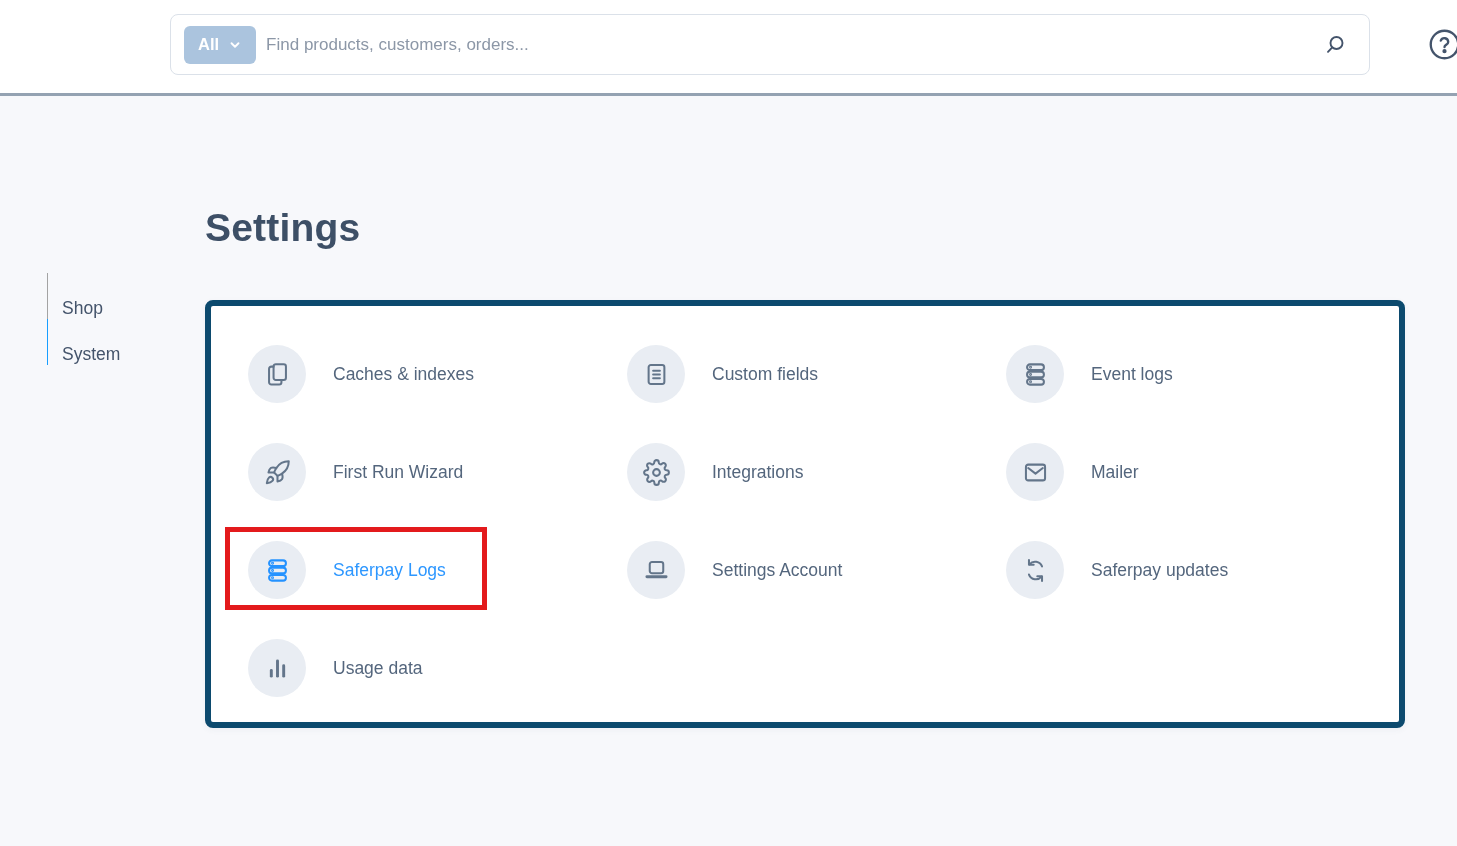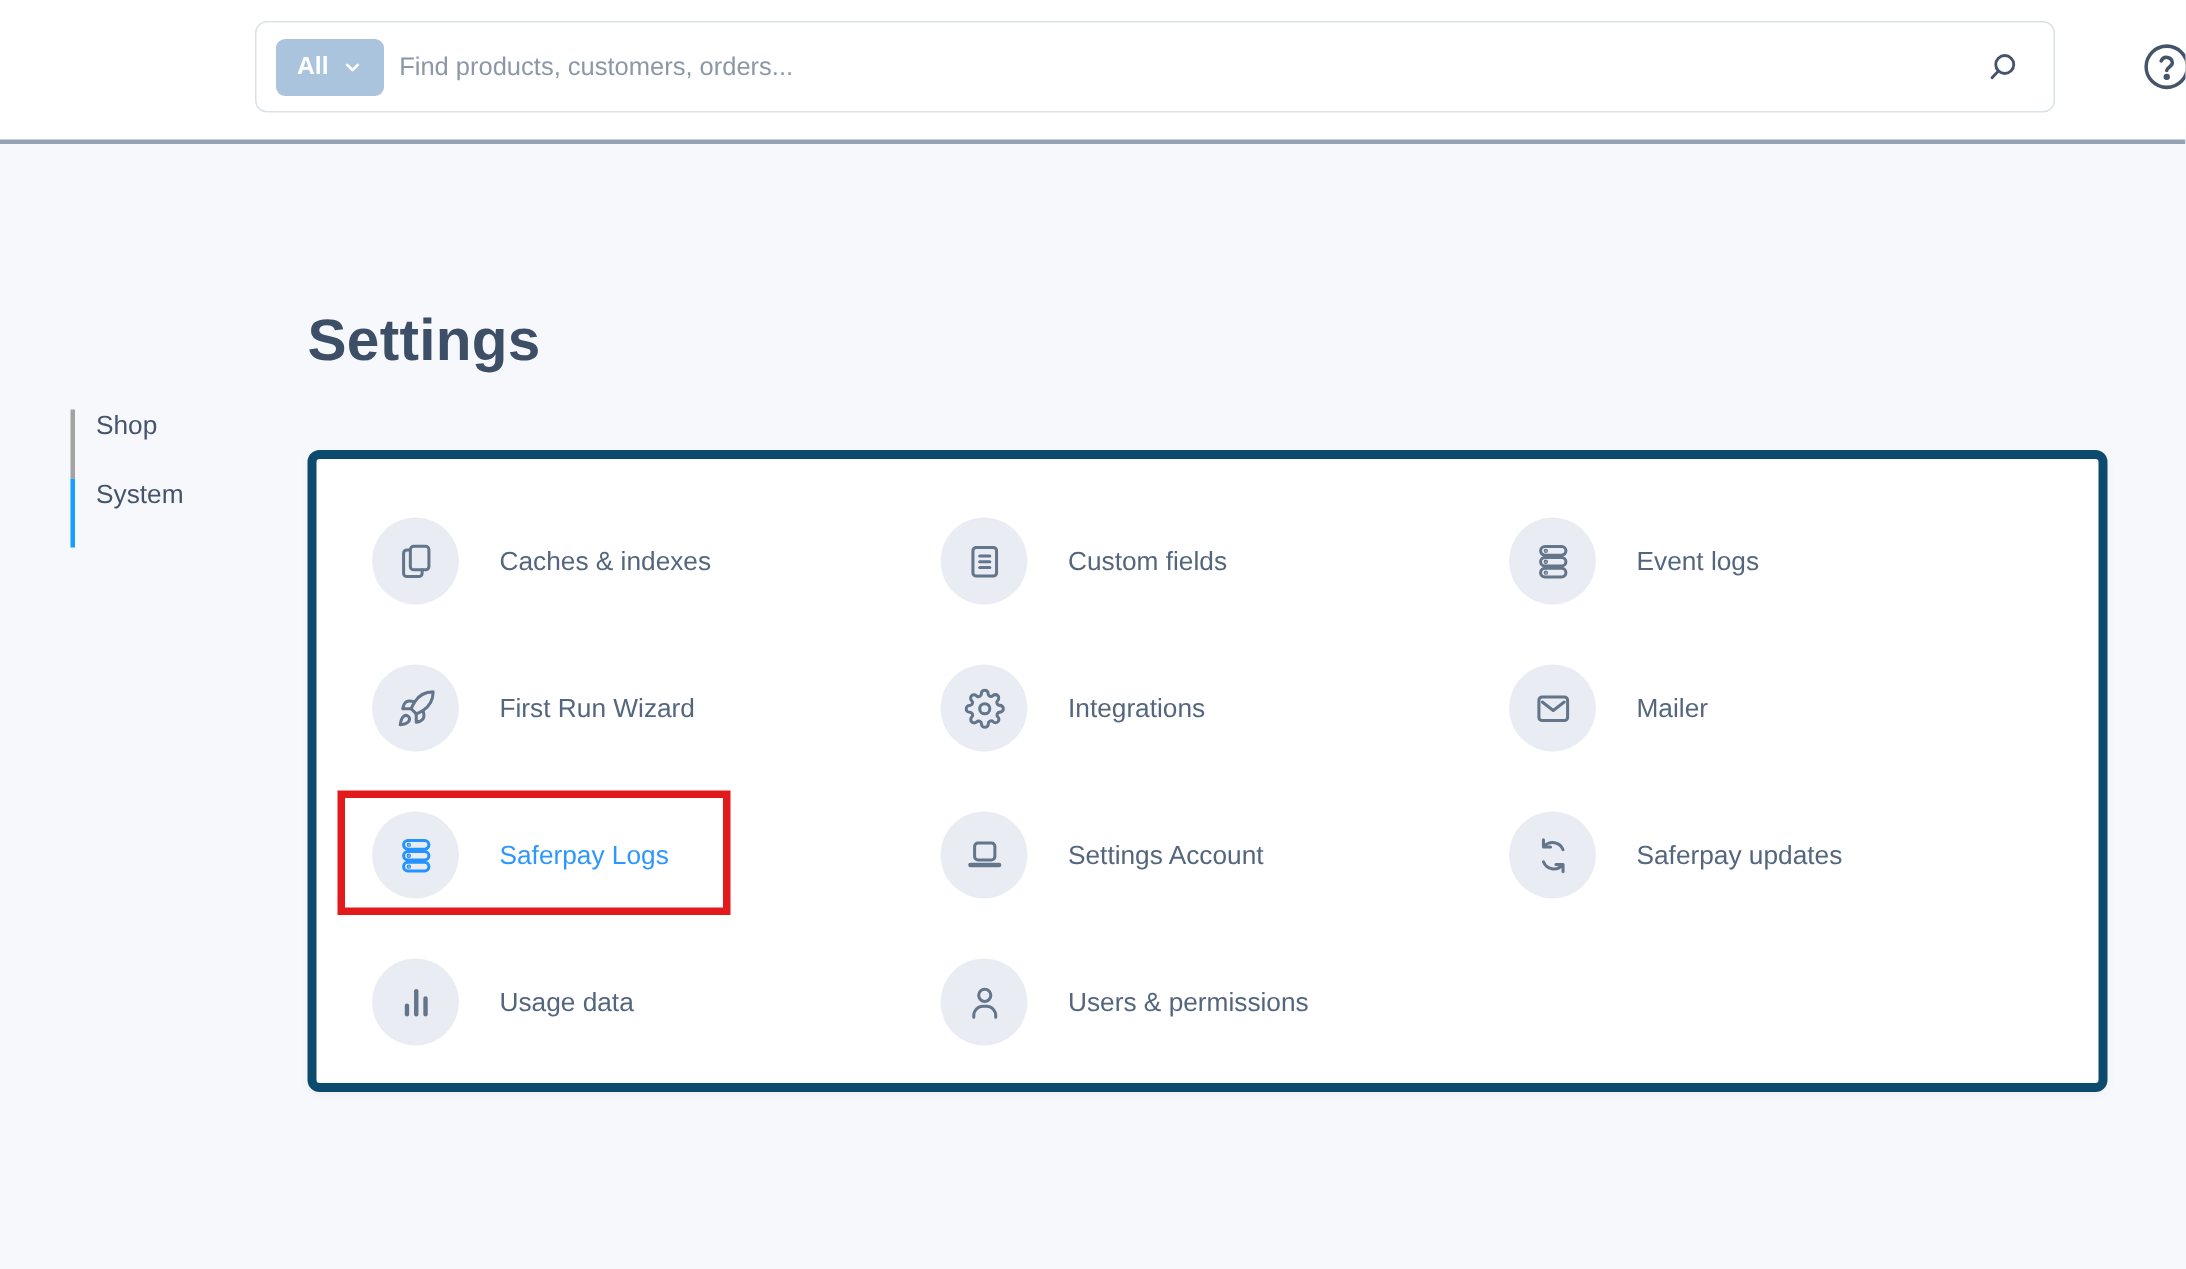--- a/index.html
+++ b/index.html
@@ -68,22 +68,22 @@
     position: absolute; left: 205px; top: 170px;
     font-size: 39px; font-weight: bold;
     color: #3d4f66;
     letter-spacing: 0.2px;
     margin-top: 36px;
   }
 
   .side-nav { position: absolute; left: 47px; top: 273px; }
   .side-nav-item {
     height: 46px;
-    display: flex; align-items: flex-start;
-    border-left: 3px solid #a3a3a3;
+    display: flex; align-items: flex-end;
+    border-left: 1px solid #a3a3a3;
     padding-left: 14px;
     padding-right: 20px;
     font-size: 17.5px;
     color: #44546b;
     cursor: pointer;
   }
   .side-nav-item.active { border-left-color: #189eff; }
 
   .settings-card {
     position: absolute; left: 205px; top: 300px;
@@ -283,26 +283,17 @@
       <span class="icon-circle">
         <svg width="27" height="27" viewBox="0 0 24 24" fill="none" stroke="currentColor" stroke-width="2.6">
           <line x1="6.5" y1="13.8" x2="6.5" y2="18.8"></line>
           <line x1="12" y1="5.2" x2="12" y2="18.8"></line>
           <line x1="17.5" y1="9.5" x2="17.5" y2="18.8"></line>
         </svg>
       </span>
       <span class="item-label">Usage data</span>
     </div>
 
-    <div class="settings-item">
-      <span class="icon-circle">
-        <svg width="27" height="27" viewBox="0 0 24 24" fill="none" stroke="currentColor" stroke-width="1.8">
-          <circle cx="12" cy="7.6" r="3.6"></circle>
-          <path d="M5.5 20.6v-1a5.5 5.5 0 0 1 5.5-5.5h2a5.5 5.5 0 0 1 5.5 5.5v1"></path>
-        </svg>
-      </span>
-      <span class="item-label">Users &amp; permissions</span>
-    </div>
 
   </div>
 </section>
 
 <div class="annotation-box"></div>
 
 </body></html>

